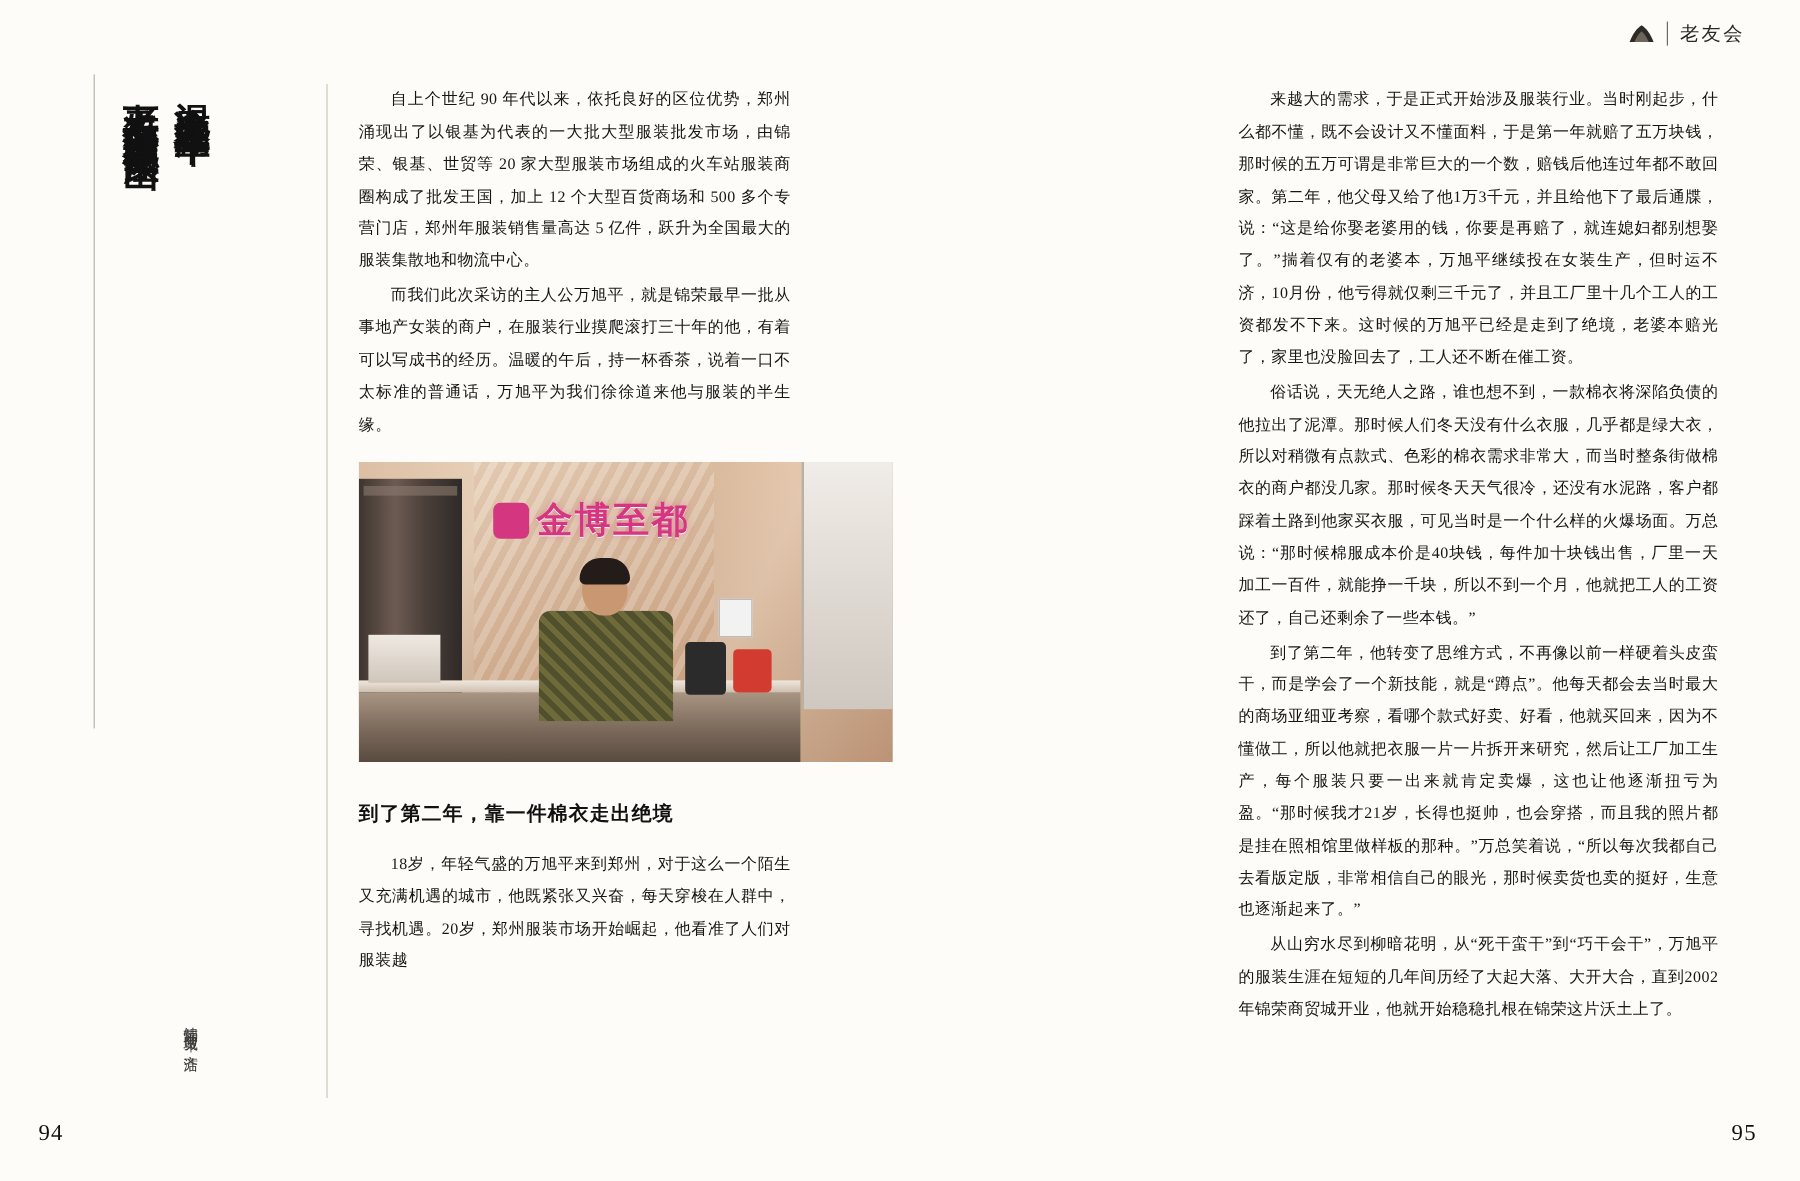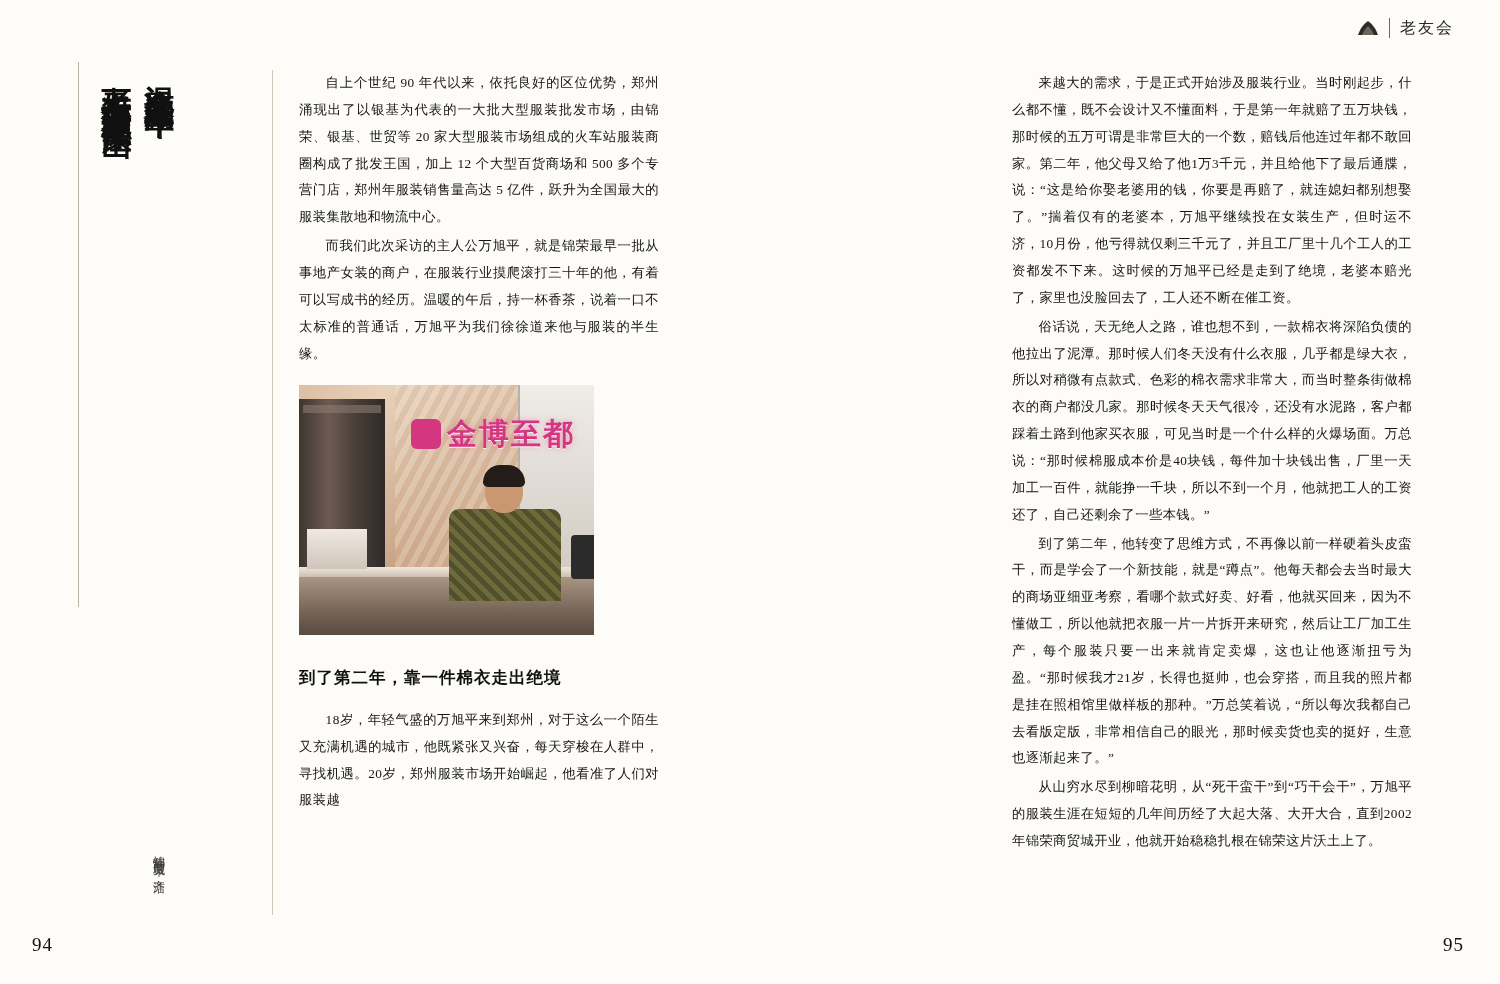--- a/index.html
+++ b/index.html
@@ -117,40 +117,41 @@
     letter-spacing: 0.4px;
   }
   .col-left-inner {
     left: 272px;
     border-left: 1px solid #cdc7ba;
     padding-left: 26px;
     width: 360px;
     height: 845px;
   }
   .col-right-inner {
-    left: 262px;
+    left: 282px;
     width: 400px;
     height: 845px;
   }
   p {
     margin: 0 0 2px 0;
     text-indent: 2em;
   }
 
   
   .figure {
     margin: 18px 0 6px 0;
     width: 368px;
   }
   .photo {
-    width: 295px;
+    width: 421px;
     height: 250px;
     position: relative;
     overflow: hidden;
     background: #e5e5e5;
+    padding-left: 24px;
   }
   .photo .wall {
     position: absolute;
     inset: 0;
     background:
       linear-gradient(180deg, rgba(255,255,255,0.10), rgba(0,0,0,0.08)),
       linear-gradient(115deg, #d7b89c 0%, #e6cdb4 22%, #cfa98a 45%, #e2c4a9 68%, #c99f82 100%);
     filter: saturate(1.05);
   }
   .photo .marble {

